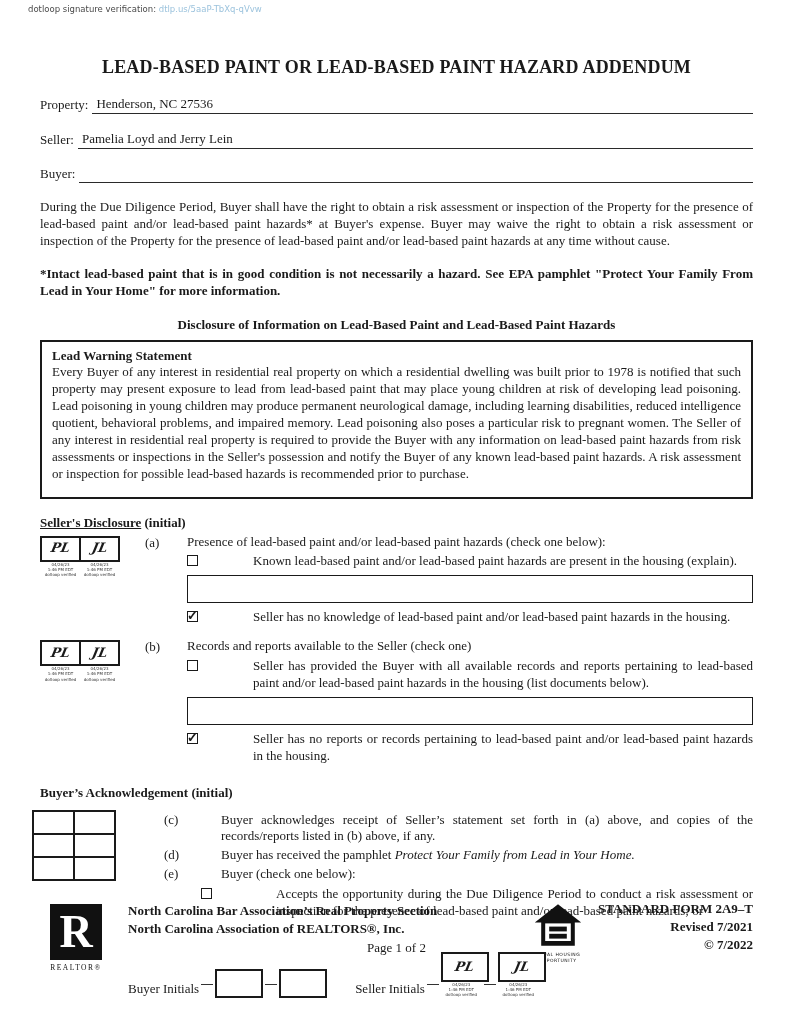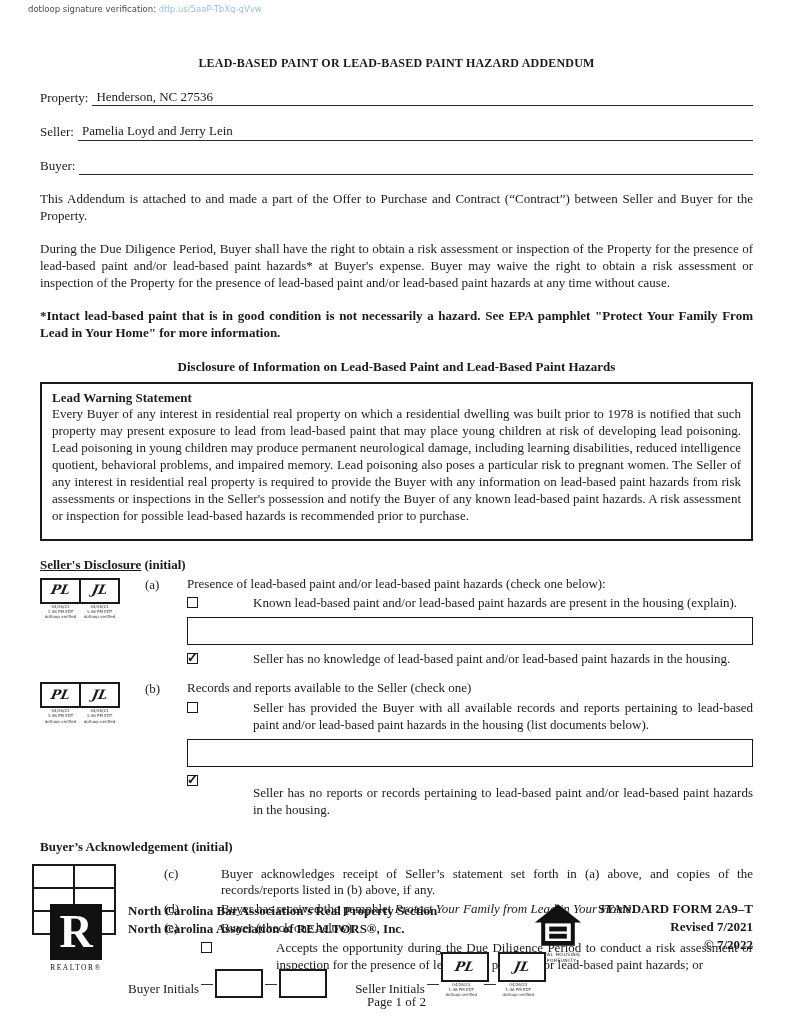--- a/index.html
+++ b/index.html
@@ -9,21 +9,21 @@
     background:#ffffff; color:#1a1a1a;
     font-family:"Liberation Serif", serif; font-size:13px; line-height:1.3;
   }
   .verify-bar {
     position:absolute; top:4px; left:28px;
     font-family:"DejaVu Sans", sans-serif; font-size:8.5px; color:#4a4a4a;
   }
   .verify-bar a { color:#9cc3dd; text-decoration:none; }
   .content { position:absolute; left:40px; right:38px; top:0; }
   .doc-title {
-    text-align:center; font-weight:bold; font-size:12px;
+    text-align:center; font-weight:bold; font-size:18px;
     margin-top:56px; letter-spacing:0.2px;
   }
   .field-row { display:flex; align-items:flex-end; margin-top:17px; }
   .field-row .flabel { white-space:nowrap; padding-right:4px; }
   .field-line {
     flex:1; border-bottom:1.5px solid #2a2a2a; padding:0 0 0 4px; min-height:17px;
   }
   .para { margin-top:16px; text-align:justify; }
   .para.bold { font-weight:bold; }
   .center-heading { text-align:center; font-weight:bold; margin-top:17px; }
@@ -111,21 +111,20 @@
     </div>
     <div class="field-row">
       <span class="flabel">Seller:</span>
       <span class="field-line">Pamelia Loyd and Jerry Lein</span>
     </div>
     <div class="field-row">
       <span class="flabel">Buyer:</span>
       <span class="field-line"></span>
     </div>
 
-    <div class="para">This Addendum is attached to and made a part of the Offer to Purchase and Contract (“Contract”) between Seller and Buyer for the Property.</div>
     <div class="para">During the Due Diligence Period, Buyer shall have the right to obtain a risk assessment or inspection of the Property for the presence of lead-based paint and/or lead-based paint hazards* at Buyer's expense.  Buyer may waive the right to obtain a risk assessment or inspection of the Property for the presence of lead-based paint and/or lead-based paint hazards at any time without cause.</div>
     <div class="para bold">*Intact lead-based paint that is in good condition is not necessarily a hazard.  See EPA pamphlet "Protect Your Family From Lead in Your Home" for more information.</div>
 
     <div class="center-heading">Disclosure of Information on Lead-Based Paint and Lead-Based Paint Hazards</div>
 
     <div class="warning-box">
       <div class="wtitle">Lead Warning Statement</div>
       <div class="wbody">Every Buyer of any interest in residential real property on which a residential dwelling was built prior to 1978 is notified that such property may present exposure to lead from lead-based paint that may place young children at risk of developing lead poisoning. Lead poisoning in young children may produce permanent neurological damage, including learning disabilities, reduced intelligence quotient, behavioral problems, and impaired memory.  Lead poisoning also poses a particular risk to pregnant women. The Seller of any interest in residential real property is required to provide the Buyer with any information on lead-based paint hazards from risk assessments or inspections in the Seller's possession and notify the Buyer of any known lead-based paint hazards.  A risk assessment or inspection for possible lead-based hazards is recommended prior to purchase.</div>
     </div>
 
@@ -201,21 +200,21 @@
       <div class="label-col">(b)</div>
       <div class="content-col">
         <div>Records and reports available to the Seller (check one)</div>
         <div class="opt-row">
           <span class="checkbox"></span>
           <span class="opt-text" style="max-width:540px;">Seller has provided the Buyer with all available records and reports pertaining to lead-based paint and/or lead-based paint hazards in the housing (list documents below).</span>
         </div>
         <div class="fill-box"></div>
         <div class="opt-row" style="margin-top:6px;">
           <span class="checkbox checked"></span>
-          <span class="opt-text" style="max-width:560px;margin-top:12px;">Seller has no reports or records pertaining to lead-based paint and/or lead-based paint hazards in the housing.</span>
+          <span class="opt-text" style="max-width:560px;">Seller has no reports or records pertaining to lead-based paint and/or lead-based paint hazards in the housing.</span>
         </div>
       </div>
     </div>
 
     <div class="section-heading" style="margin-top:20px;">Buyer’s Acknowledgement (initial)</div>
 
     <div class="ack-grid-wrap">
       <div class="ack-grid">
         <div class="grow">
           <div class="ack-cell"></div>

